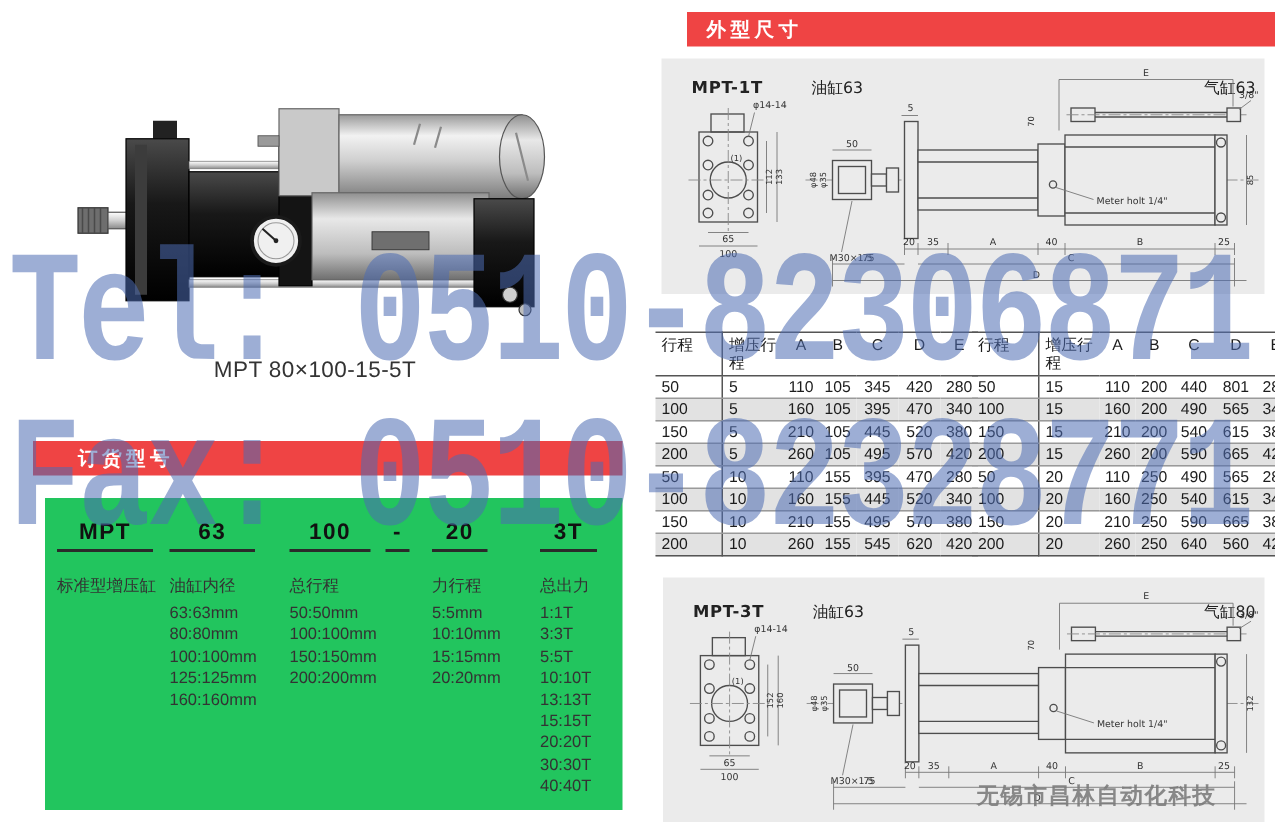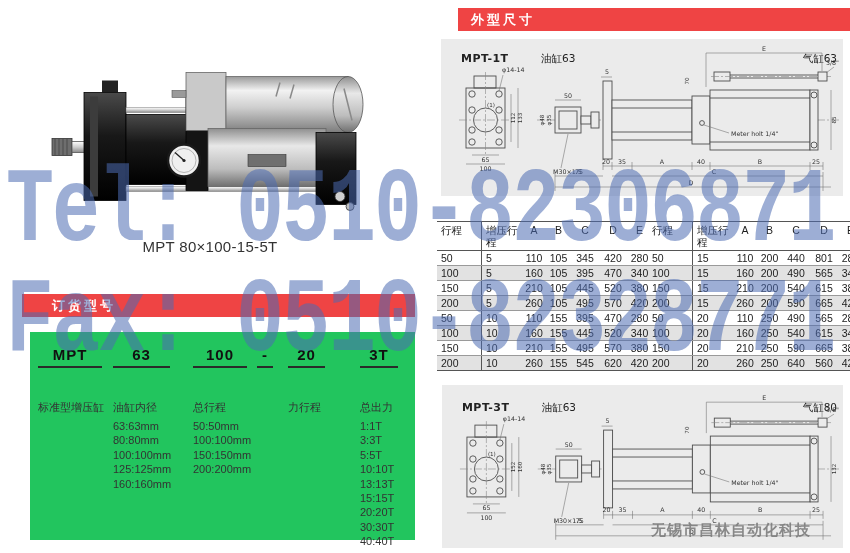--- a/index.html
+++ b/index.html
@@ -24,21 +24,21 @@
 
   
   .photo{position:absolute;left:40px;top:60px;width:340px;height:160px;}
   .caption{position:absolute;left:120px;top:238px;width:180px;text-align:center;
            font-size:15px;color:#333;letter-spacing:0.3px;}
 
   .order-panel{position:absolute;left:30px;top:332px;width:385px;height:208px;background:#22c55e;}
   .ocol{position:absolute;top:14px;}
   .ocol .code{font-size:15px;font-weight:bold;letter-spacing:1px;text-align:center;
               padding-bottom:3px;border-bottom:2px solid #2a2a2a;color:#111;}
-  .ocol .otitle{font-size:11px;color:#333;margin-top:32px;white-space:nowrap;}
+  .ocol .otitle{font-size:11px;color:#333;margin-top:15px;white-space:nowrap;}
   .ocol ul{list-style:none;margin:4px 0 0 0;padding:0;}
   .ocol li{font-size:11px;line-height:14.4px;color:#333;white-space:nowrap;}
   .c0{left:8px;width:64px;}  .c1{left:83px;width:57px;}  .c2{left:163px;width:54px;}
   .c3{left:227px;width:16px;}.c4{left:258px;width:37px;} .c5{left:330px;width:38px;}
 
   
   .dwg-panel{position:absolute;background:#ebebeb;}
   .dwg1{left:441px;top:39px;width:402px;height:157px;}
   .dwg2{left:442px;top:385px;width:401px;height:163px;}
   .dwg text{font-family:"DejaVu Sans",sans-serif;fill:#333;}
@@ -166,20 +166,26 @@
           <li>150:150mm</li>
           <li>200:200mm</li>
         </ul>
       </div>
       <div class="ocol c3">
         <div class="code">-</div>
       </div>
       <div class="ocol c4">
         <div class="code">20</div>
         <div class="otitle">力行程</div>
+        <ul>
+          <li>5:5mm</li>
+          <li>10:10mm</li>
+          <li>15:15mm</li>
+          <li>20:20mm</li>
+        </ul>
       </div>
       <div class="ocol c5">
         <div class="code">3T</div>
         <div class="otitle">总出力</div>
         <ul>
           <li>1:1T</li>
           <li>3:3T</li>
           <li>5:5T</li>
           <li>10:10T</li>
           <li>13:13T</li>

